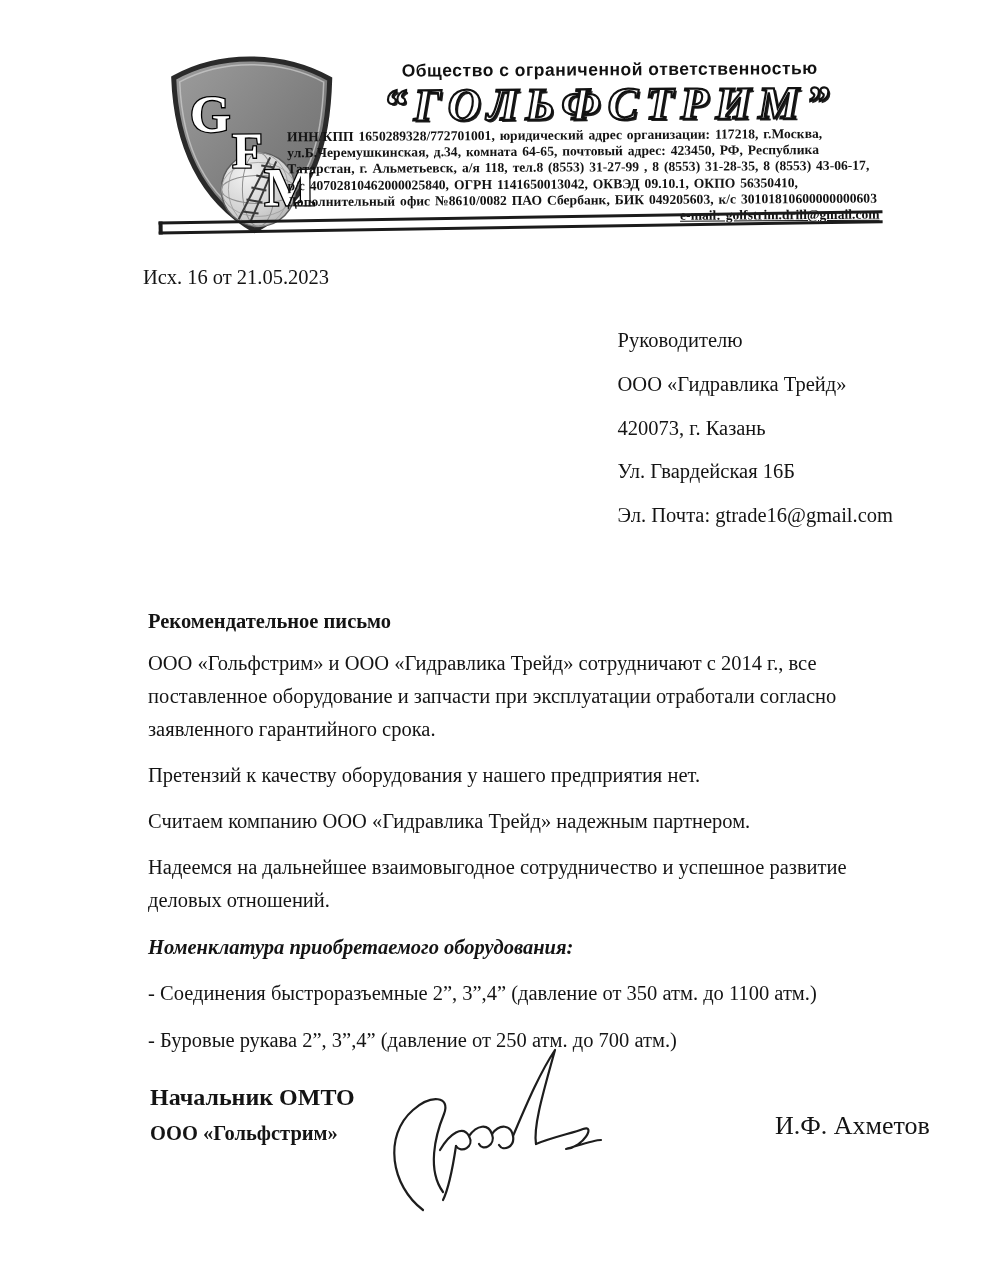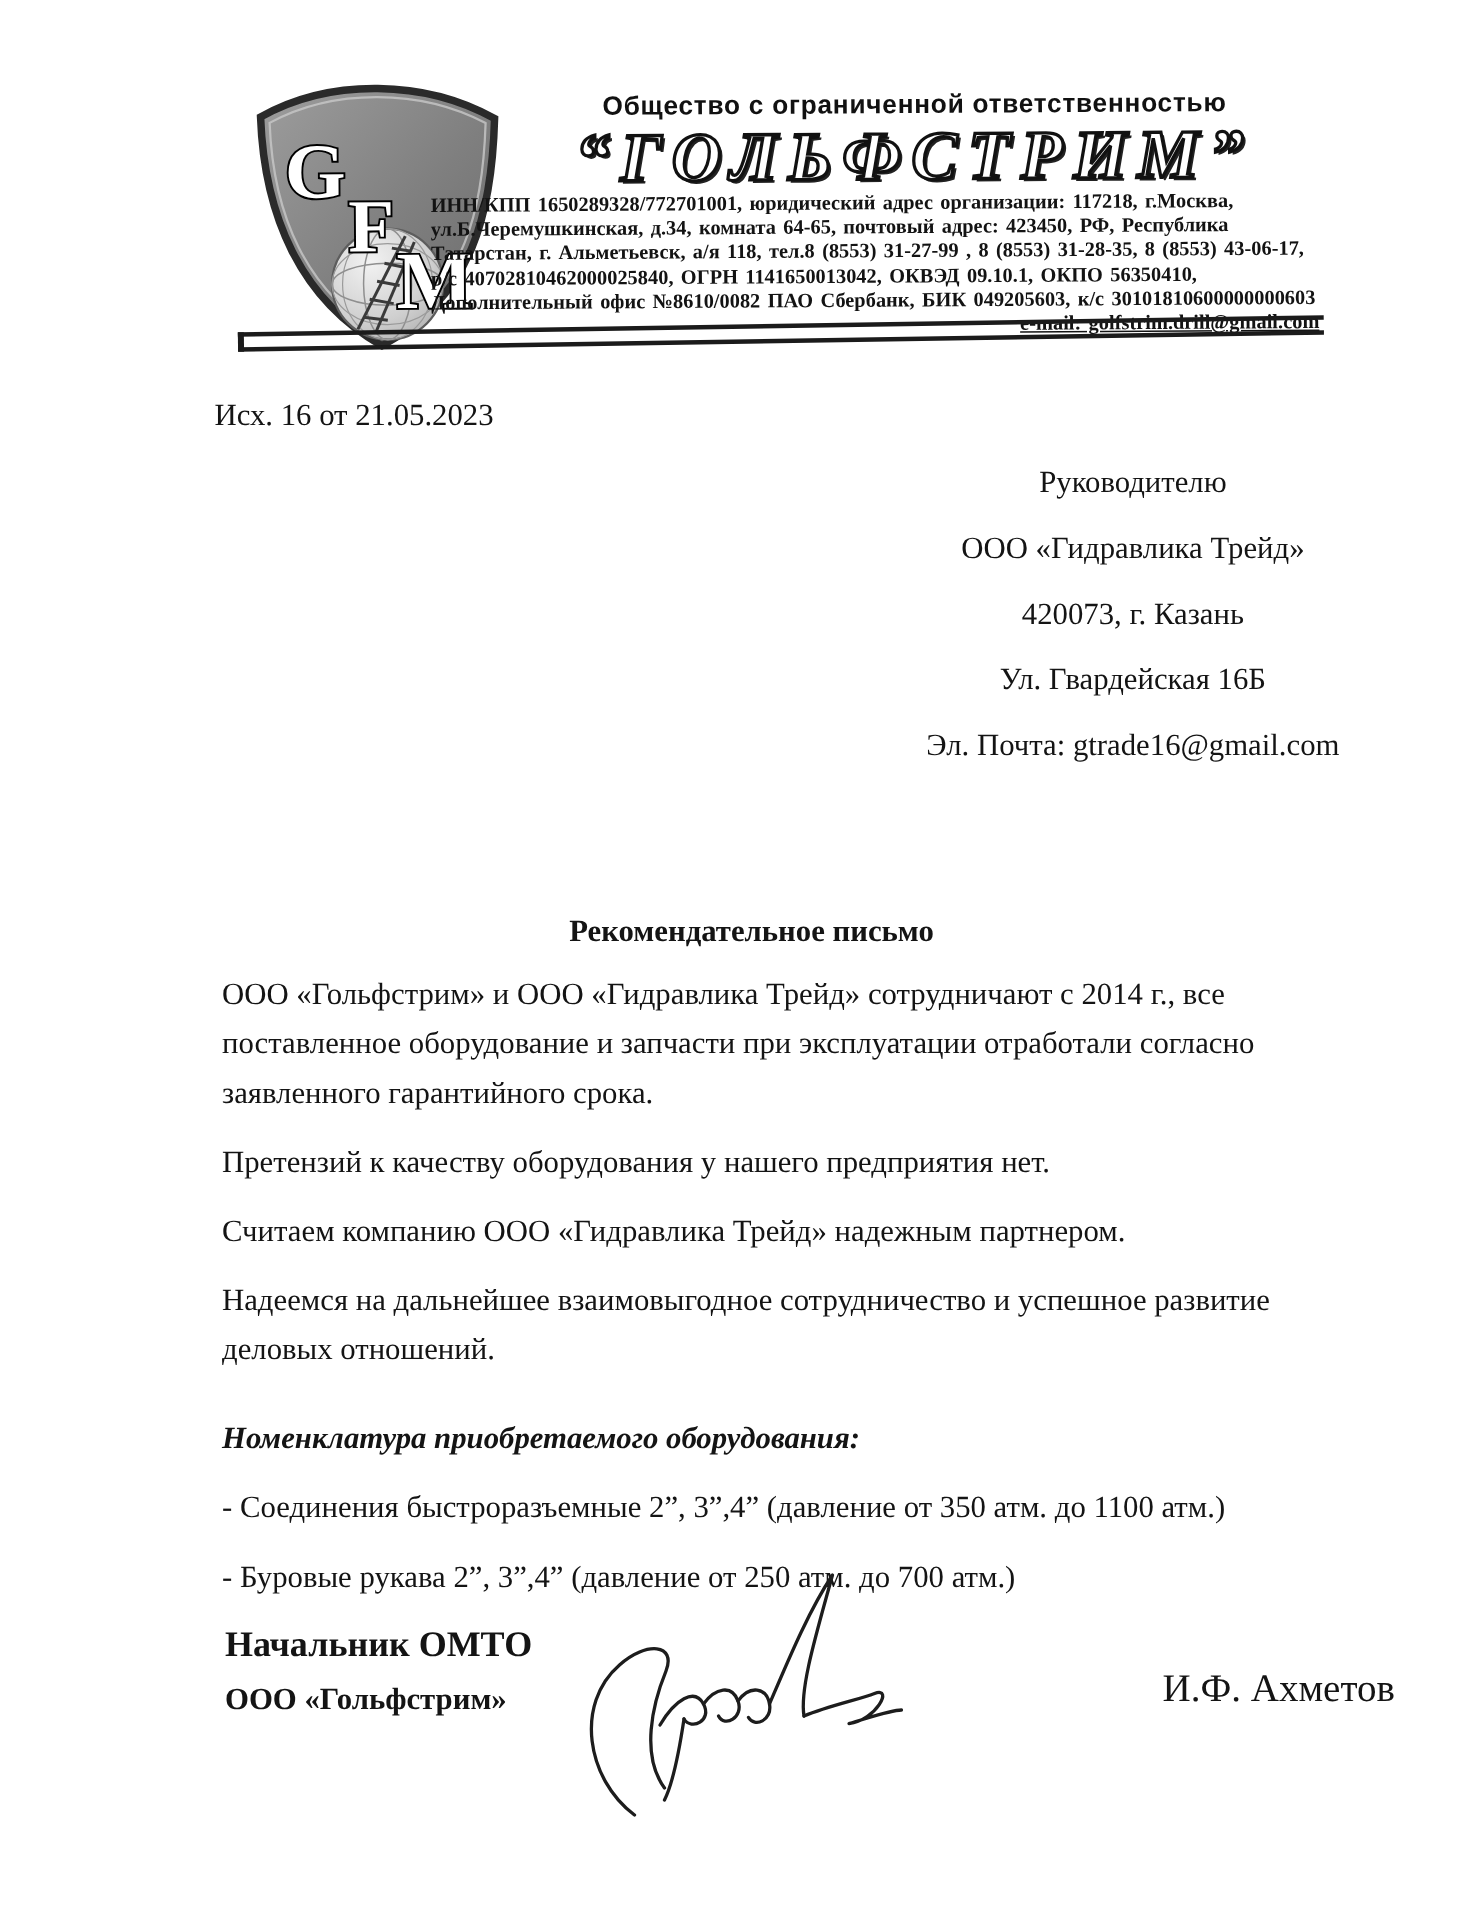--- a/index.html
+++ b/index.html
@@ -41,30 +41,30 @@
     position:absolute; left:158px; top:216px; width:724px; height:13px;
     border-top:3.5px solid #1b1b1b; border-bottom:3.5px solid #1b1b1b;
     border-left:4px solid #1b1b1b;
     transform:rotate(-0.55deg);
   }
 
   
   .ref-line { position:absolute; left:143px; top:266px; font-size:20.5px; }
 
   .recipient {
-    position:absolute; right:96px; top:301px; text-align:center;
+    position:absolute; right:96px; top:319px; text-align:left;
     font-size:20.5px; line-height:43.8px; white-space:nowrap;
   }
   .recipient .email { }
 
   
   .body-text { position:absolute; left:148px; top:610px; width:736px; font-size:20.5px; }
-  .body-title { text-align:center; font-weight:bold; font-size:20.5px; margin:0 30px 14px 0; }
+  .body-title { font-weight:bold; font-size:20.5px; margin:0 30px 14px 0; }
   .body-text p { line-height:33px; margin:0 0 13px 0; text-align:left; }
-  .body-text p.gap-lg { margin-bottom:30px; }
+  .body-text p.gap-lg { margin-bottom:18px; }
   .nomen-heading { font-weight:bold; margin:6px 0 18px 0; line-height:24px;font-style:italic; }
   .nomen-item { line-height:33px; margin-bottom:14px; white-space:nowrap; }
 
   
   .signoff-pos1 { position:absolute; left:150px; top:1084px; font-weight:bold; font-size:24px; }
   .signoff-pos2 { position:absolute; left:150px; top:1122px; font-weight:bold; font-size:20.5px; }
   .signer-name  { position:absolute; left:727px; top:1111px; font-weight:normal; font-size:26px;margin-left:48px; }
   .signature    { position:absolute; left:383px; top:1048px; width:245px; height:170px; }
 </style>
 </head>

